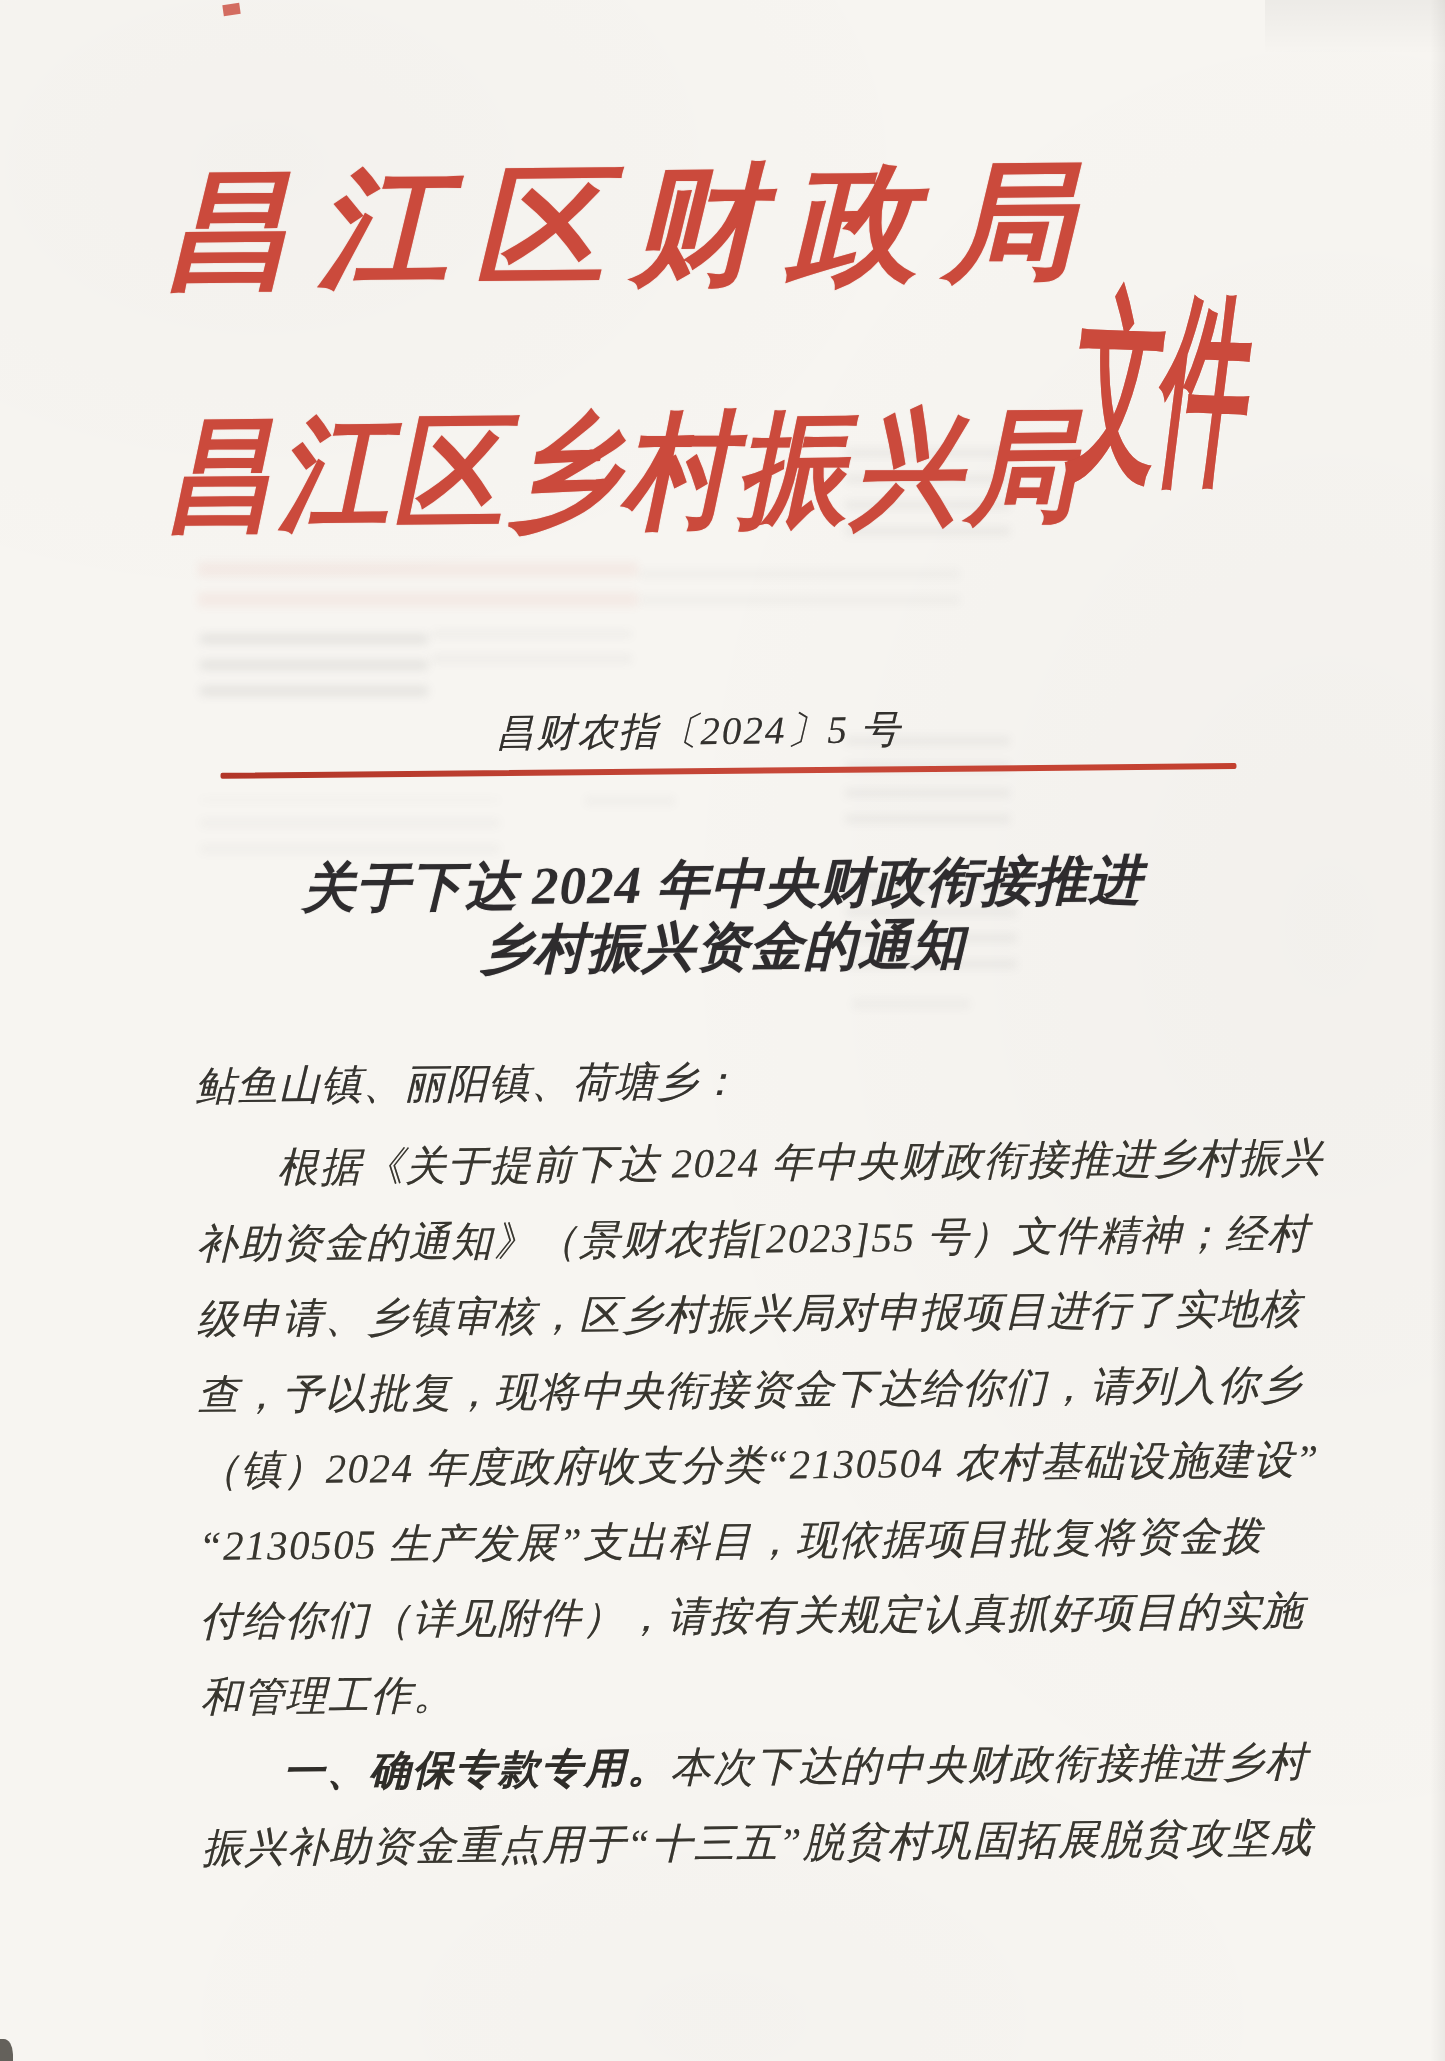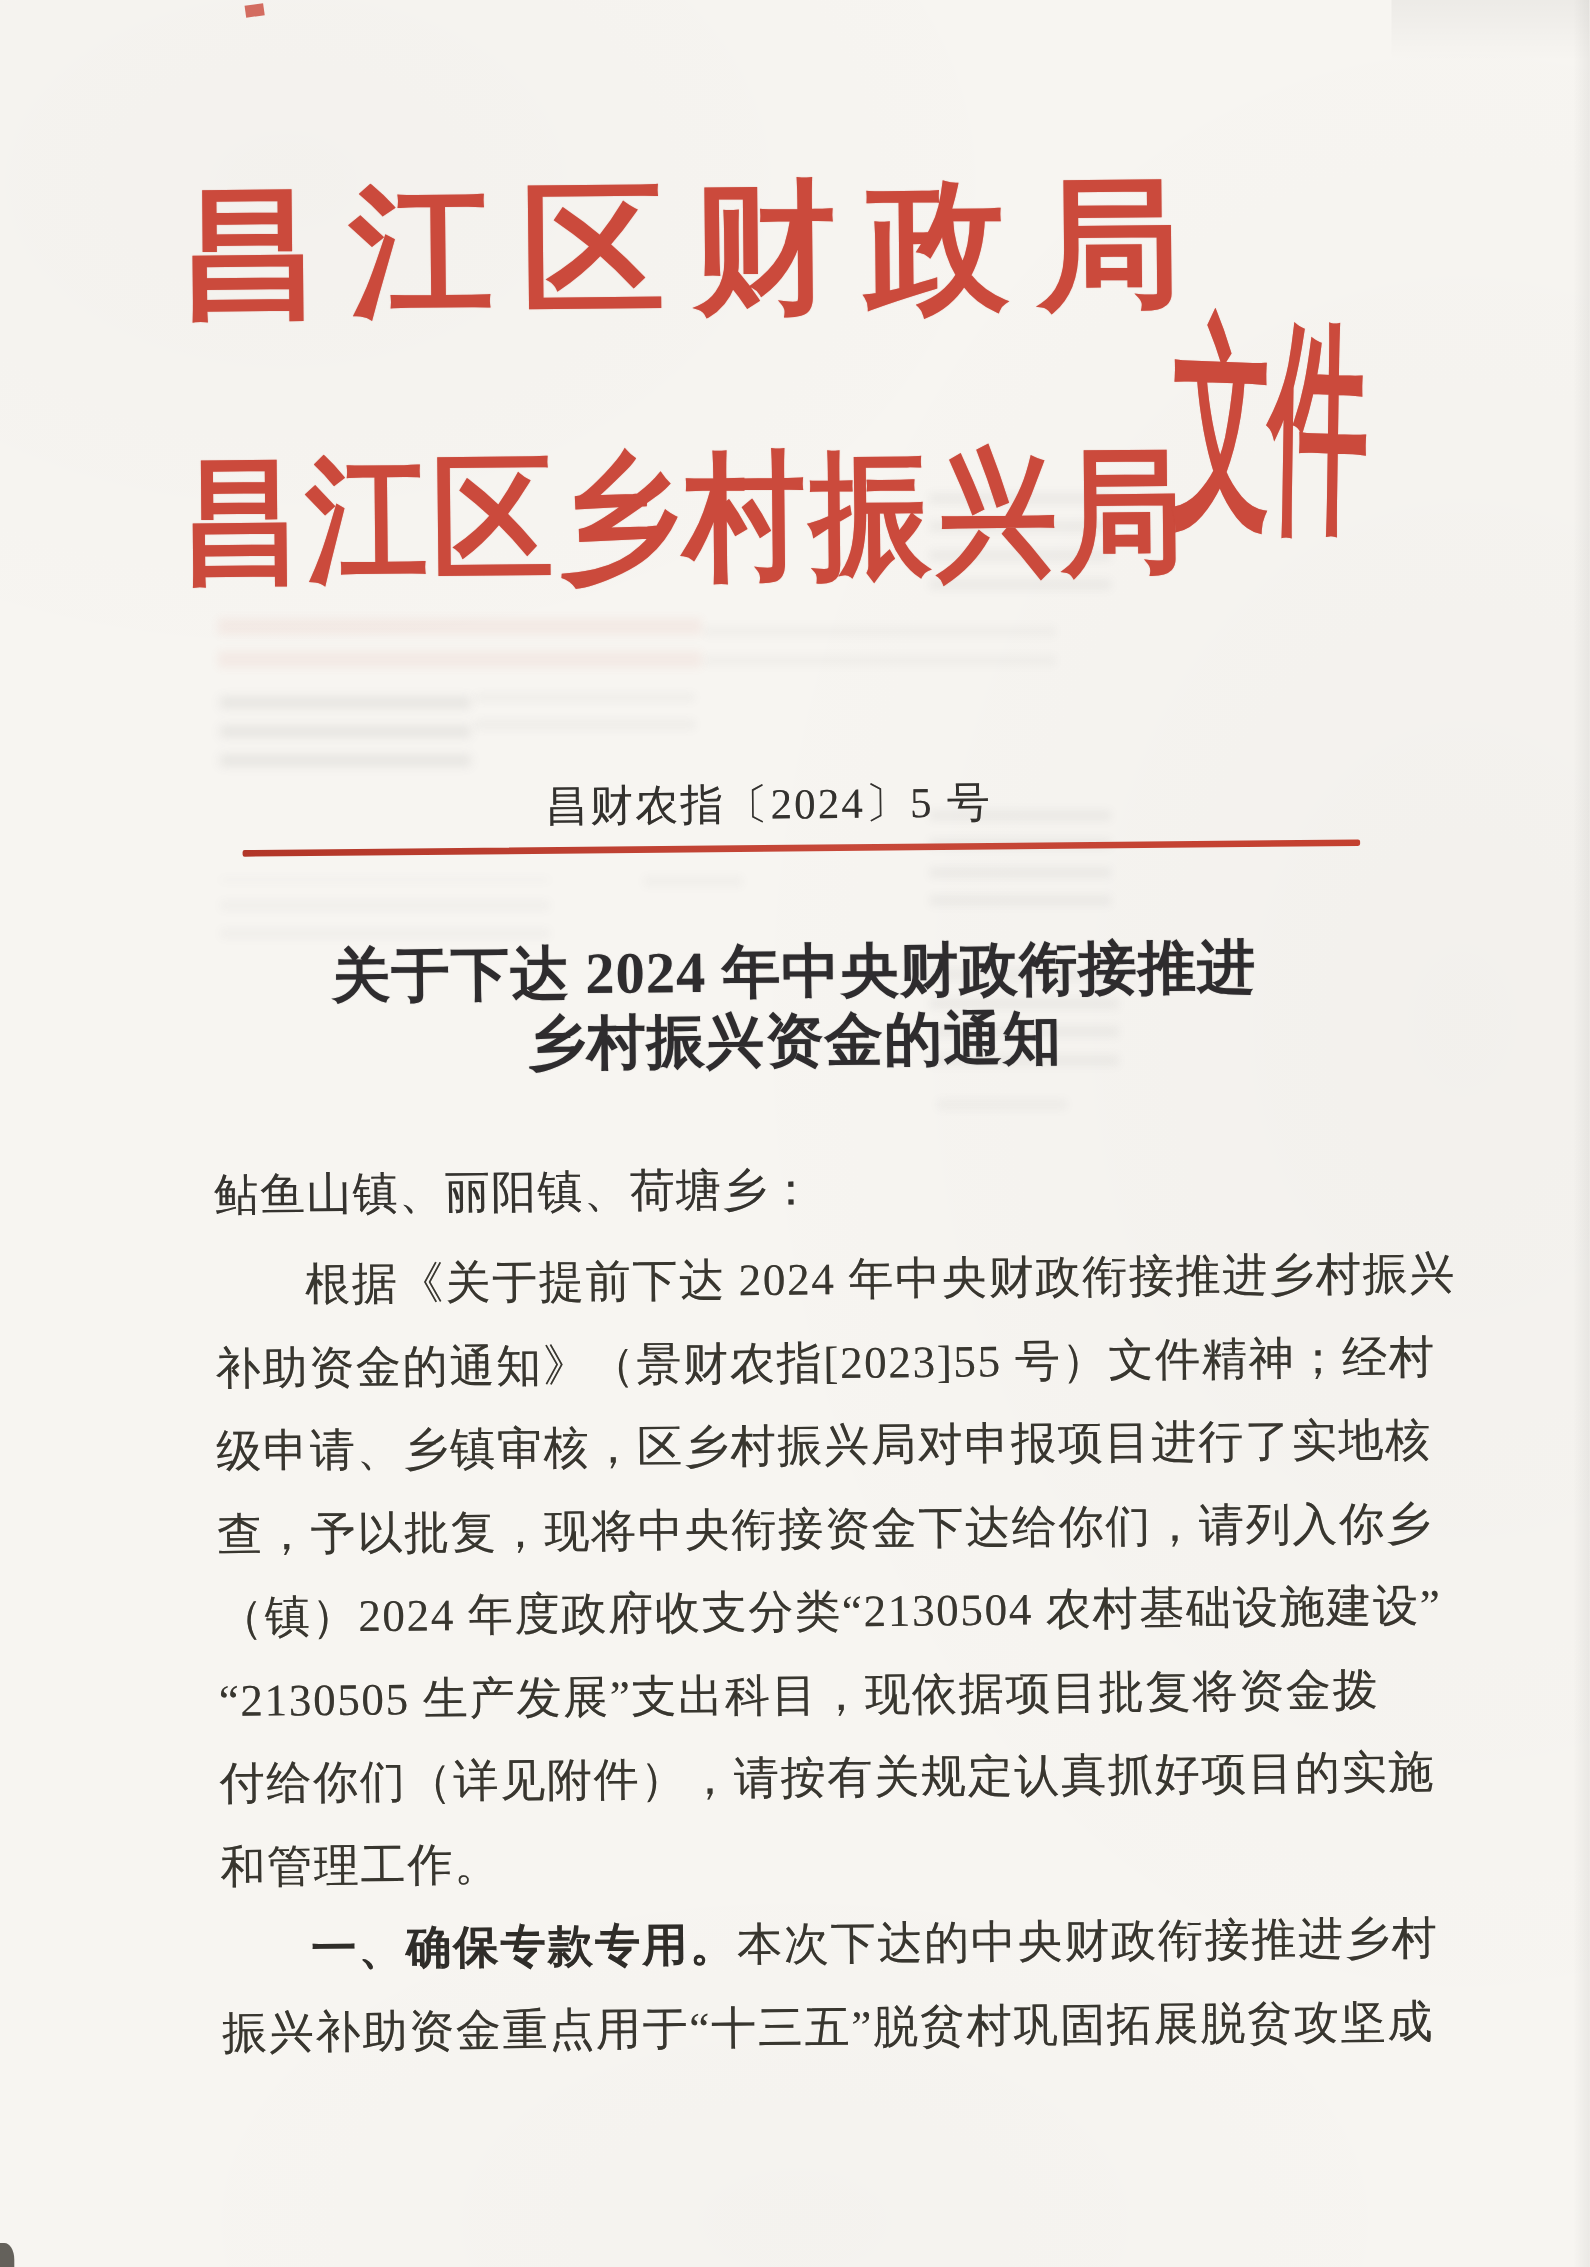--- a/index.html
+++ b/index.html
@@ -4,20 +4,21 @@
 <style>
   html,body{margin:0;padding:0;background:#e8e6e2;}
   .page{
     position:relative;width:1445px;height:2061px;margin:0 auto;overflow:hidden;
     background:
       radial-gradient(1200px 800px at 18% 8%, rgba(0,0,0,0.015), transparent 60%),
       radial-gradient(1000px 1400px at 92% 45%, rgba(0,0,0,0.02), transparent 70%),
       radial-gradient(900px 500px at 50% 98%, rgba(0,0,0,0.012), transparent 70%),
       #f7f5f1;
     font-family:"Liberation Serif","DejaVu Serif",serif;
+    font-style:italic;
   }
   .rot{position:absolute;inset:0;transform:rotate(-0.55deg);transform-origin:50% 45%;}
 
   
   .agency{position:absolute;left:168px;top:150px;width:912px;color:#cb4a3c;
           font-family:"Liberation Sans","DejaVu Sans",sans-serif;font-weight:700;
           text-shadow:0 0 1px rgba(203,74,60,.55);}
   .agency .l1{font-size:130px;line-height:150px;height:152px;
               text-align:justify;text-align-last:justify;}
   .agency .l2wrap{margin-top:93px;width:912px;}

